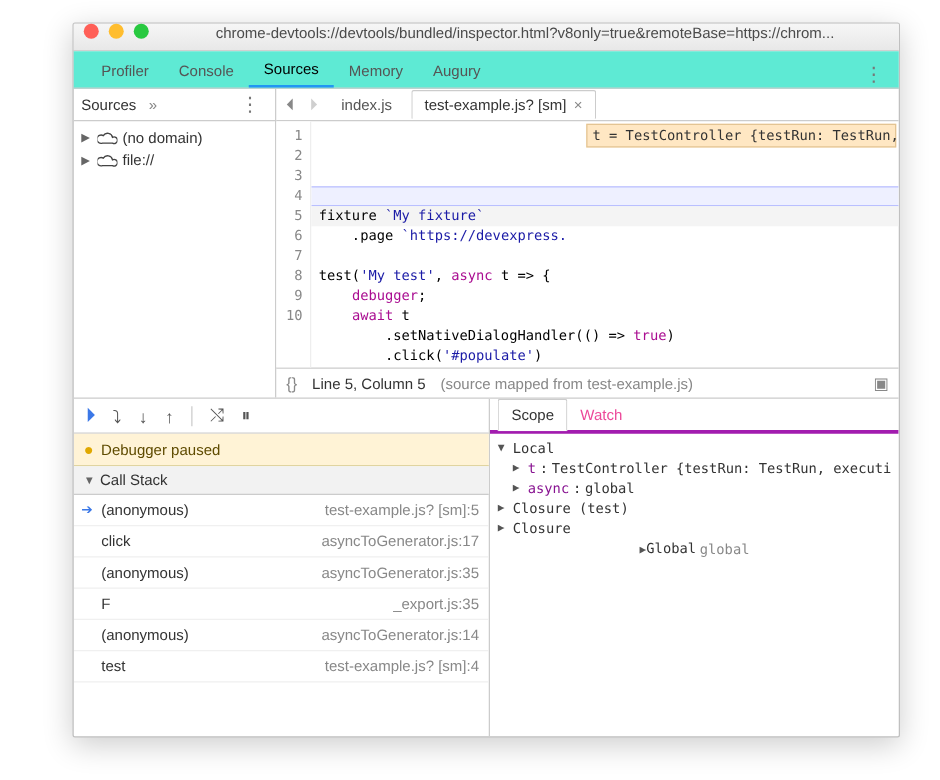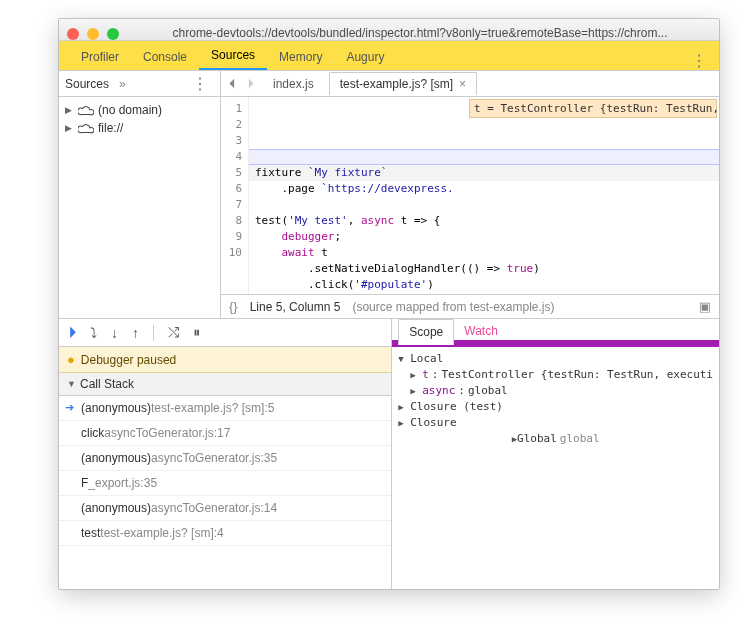--- a/index.html
+++ b/index.html
@@ -1,23 +1,23 @@
 <!DOCTYPE html>
 <html><head>
 <meta charset="utf-8">
 <style>
 *{box-sizing:border-box;margin:0;padding:0}
 body{font-family:Arial,Helvetica,sans-serif;font-size:12px;background:#fff;color:#333;width:752px;height:624px;position:relative}
 .window{position:absolute;top:18px;left:58px;width:662px;height:572px;border:1px solid #c0c0c0;border-radius:2px;box-shadow:0 6px 24px rgba(0,0,0,0.2);background:#fff;display:flex;flex-direction:column}
-.titlebar{height:22px;background:linear-gradient(#f6f6f6,#e8e8e8);border-bottom:1px solid #d0d0d0;display:flex;align-items:flex-end;padding:0 8px}
+.titlebar{height:22px;background:linear-gradient(#f6f6f6,#e8e8e8);border-bottom:1px solid #d0d0d0;display:flex;align-items:flex-start;padding:0 8px}
 .traffic{display:flex;gap:8px;margin-right:10px}
 .tl{width:12px;height:12px;border-radius:50%}
 .tl.red{background:#ff5f57}.tl.yel{background:#ffbd2e}.tl.grn{background:#28c940}
 .title{flex:1;text-align:center;color:#4b4b4b;font-size:12px;white-space:nowrap;overflow:hidden;text-overflow:ellipsis}
-.tabbar{height:30px;border-bottom:1px solid #ccc;background:#fde047;display:flex;align-items:flex-end;padding:0 6px 0 10px}
+.tabbar{height:30px;border-bottom:1px solid #ccc;background:#5eead4;display:flex;align-items:flex-end;padding:0 6px 0 10px}
 .tab{padding:6px 12px;color:#555;cursor:pointer;font-size:12px}
 .tab.active{color:#000;border-bottom:2px solid #2196f3;font-weight:400}
 .spacer{flex:1}
 .dots{color:#777;font-size:16px;padding:0 6px;cursor:pointer}
 .body{flex:1;display:flex;flex-direction:column;overflow:hidden}
 .upper{display:flex;height:248px;border-bottom:1px solid #ccc}
 .navpane{width:162px;border-right:1px solid #ccc;display:flex;flex-direction:column}
 .navhdr{height:26px;border-bottom:1px solid #ccc;display:flex;align-items:center;padding:0 6px;gap:10px;color:#333}
 .navhdr .lbl{font-size:12px}
 .chev{color:#888;font-size:12px}
@@ -45,25 +45,25 @@
 .lower{flex:1;display:flex;overflow:hidden}
 .lleft{width:380px;border-right:1px solid #ccc;display:flex;flex-direction:column}
 .dbgtb{height:28px;border-bottom:1px solid #ccc;display:flex;align-items:center;gap:14px;padding:0 10px}
 .dbgtb .ico{color:#555;font-size:14px;cursor:pointer}
 .dbgtb .ico.play{color:#3b78e7;font-weight:bold}
 .dbgtb .sep{width:1px;height:16px;background:#ccc}
 .paused{background:#fff3d6;color:#5f4b00;padding:5px 8px;border-bottom:1px solid #e0d4a0;display:flex;align-items:center;gap:6px;font-size:12px}
 .paused .warn{color:#e0a800;font-weight:bold;font-size:13px}
 .sechdr{background:#f2f2f2;border-bottom:1px solid #ccc;padding:4px 8px;display:flex;align-items:center;gap:4px;font-size:12px;color:#333}
 .stack{flex:1;overflow:auto}
-.frame{display:flex;padding:5px 8px 5px 22px;font-size:12px;border-bottom:1px solid #f0f0f0;position:relative;cursor:pointer}
+.frame{display:flex;justify-content:space-between;padding:5px 8px 5px 22px;font-size:12px;border-bottom:1px solid #f0f0f0;position:relative;cursor:pointer}
 .frame.active::before{content:"➔";position:absolute;left:6px;color:#3b78e7;font-size:11px}
 .frame .loc{color:#888}
 .lright{flex:1;display:flex;flex-direction:column}
-.rtabs{height:28px;border-bottom:7px solid #a21caf;display:flex;align-items:flex-start;padding:0 6px}
+.rtabs{height:28px;border-bottom:3px solid #a21caf;display:flex;align-items:center;padding:0 6px}
 .rtab{padding:5px 10px;font-size:12px;color:#ec4899;cursor:pointer}
 .rtab.active{border:1px solid #ccc;border-bottom:1px solid #fff;border-radius:2px 2px 0 0;color:#333;margin-bottom:-1px;background:#fff}
 .scope{flex:1;padding:4px 6px;font-family:Menlo,Monaco,Consolas,monospace;font-size:11px;line-height:16px;color:#333;overflow:auto}
 .srow{display:flex;align-items:center;gap:3px;white-space:nowrap}
 .srow.ind1{padding-left:12px}
 .srow .tri2{color:#555;font-size:9px;width:9px}
 .k{color:#881391}.v{color:#333}.gr{color:#888}
 .srow.global{justify-content:center}
 </style>
 </head>

